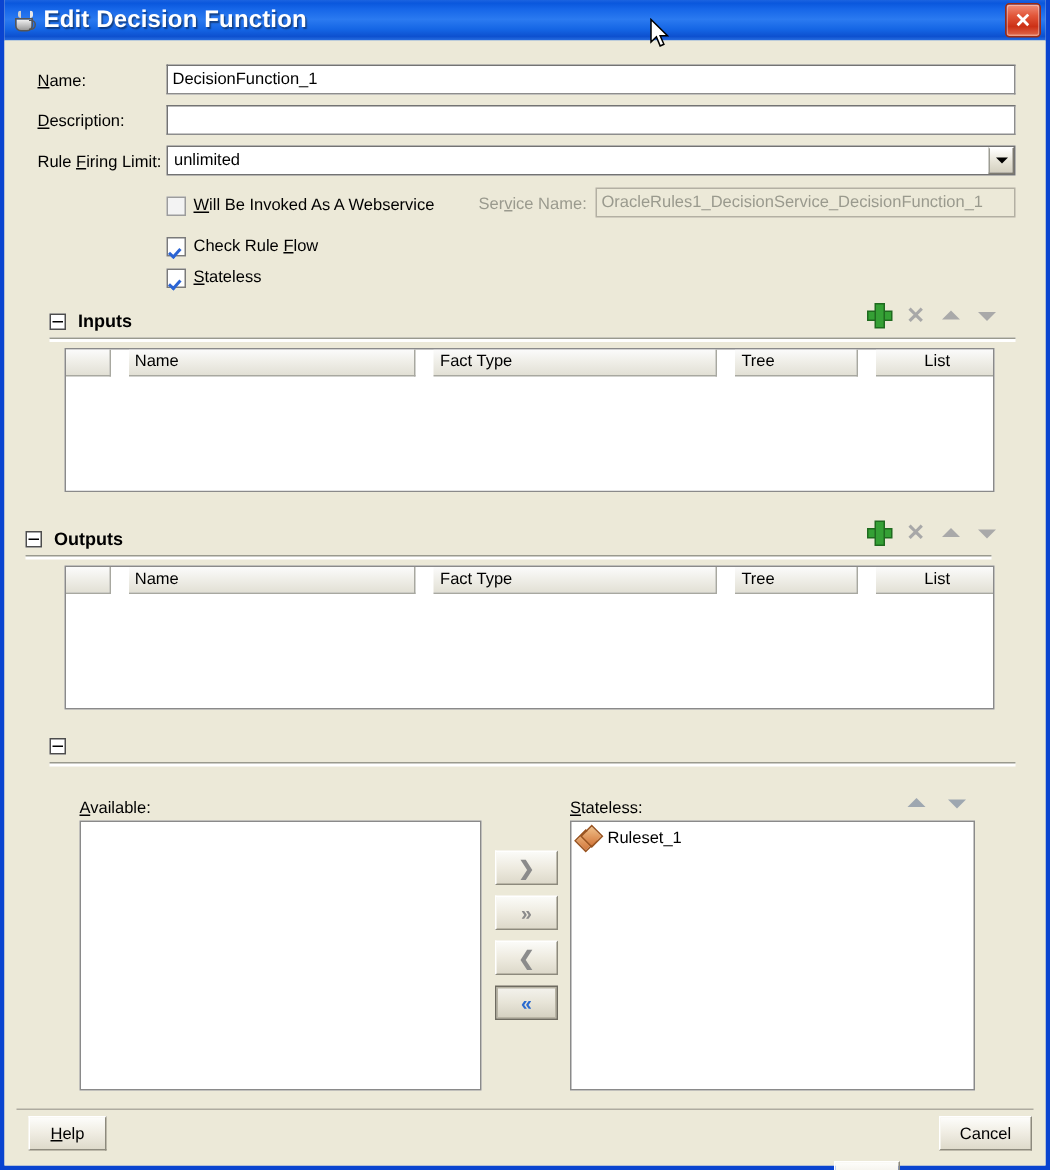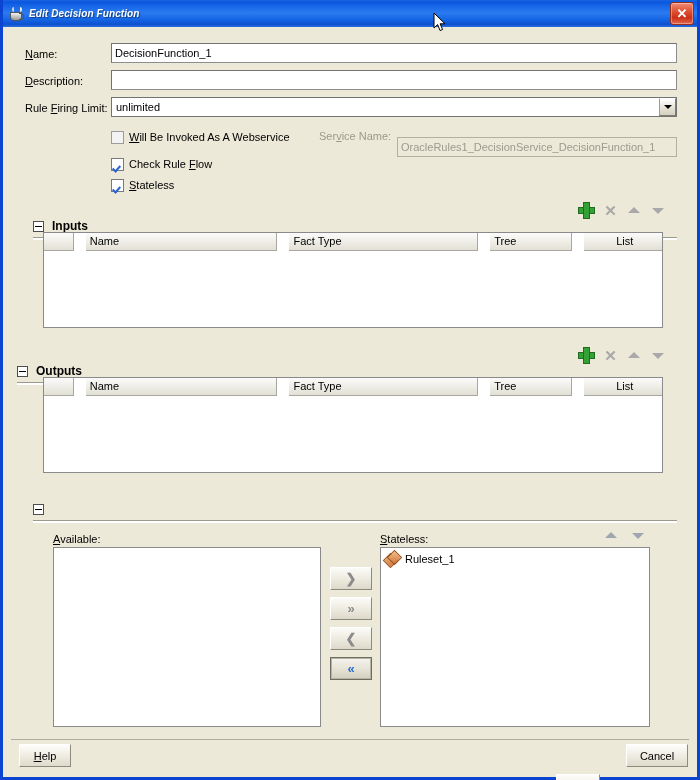--- a/index.html
+++ b/index.html
@@ -65,26 +65,25 @@
   .cup-steam {
     position: absolute;
     left: 4px; top: 1px;
     width: 6px; height: 5px;
     border-left: 2px solid #cfcfcf;
     border-right: 2px solid #e8e8e8;
     border-radius: 2px;
   }
   #titlebar .tb-title {
     color: #ffffff;
-    font-size: 10px;
+    font-size: 16px;
     font-weight: bold;
     letter-spacing: 0.1px;
     text-shadow: 1px 1px 1px rgba(0,0,0,0.45);
     white-space: nowrap;
-    font-style: italic;
   }
   #close-btn {
     position: absolute;
     right: 3px; top: 2px;
     width: 22px; height: 21px;
     border-radius: 3px;
     background: linear-gradient(to bottom,#f08f7a 0%,#e2573a 35%,#cc3016 70%,#e06a4c 100%);
     border: 1px solid #9b2b12;
     box-shadow: inset 0 0 0 1px rgba(255,255,255,0.35);
     display: flex;
@@ -120,21 +119,20 @@
     font-size: 11px;
     font-family: "Liberation Sans", sans-serif;
     color: #000;
     overflow: hidden;
     white-space: nowrap;
   }
   .tfield.disabled {
     background: #ece9d8;
     color: #9a9a8e;
     border-color: #b3b0a3;
-    margin-top: 12px;
   }
 
   
   .combo {
     position: absolute;
     box-sizing: border-box;
     height: 20px;
     border: 1px solid #737373;
     background: #ffffff;
     display: flex;
@@ -183,21 +181,21 @@
     position: absolute;
     left: 2px; top: 5px;
     width: 3px; height: 6px;
     border: solid #2b64d4;
     border-width: 0 2px 2px 0;
     transform: rotate(42deg);
   }
 
   
   .section { position: absolute; }
-  .sec-head { display: flex; align-items: center; height: 16px; margin-top: 12px; }
+  .sec-head { display: flex; align-items: center; height: 16px; }
   .toggle {
     width: 11px; height: 11px;
     box-sizing: border-box;
     border: 1px solid #4d4d4d;
     background: #ffffff;
     position: relative;
     margin-right: 8px;
     cursor: pointer;
     flex: none;
   }

